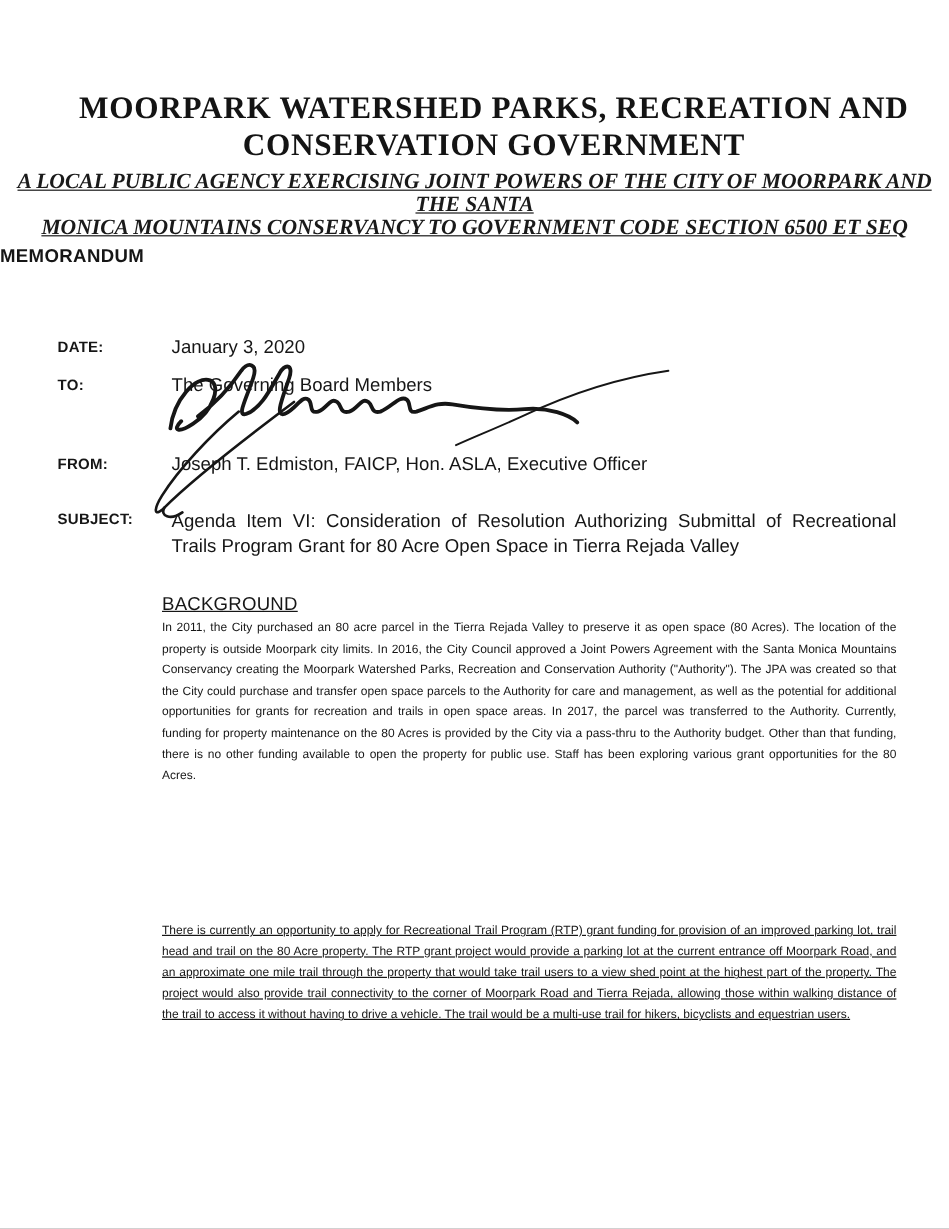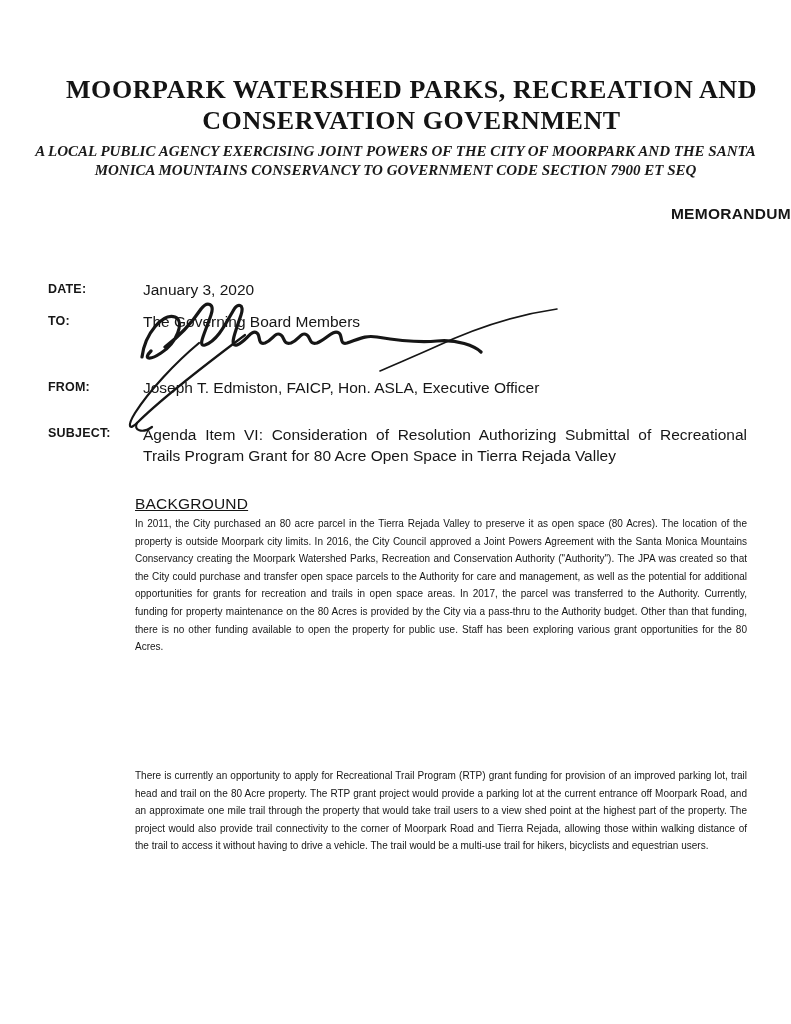--- a/index.html
+++ b/index.html
@@ -22,26 +22,27 @@
     letter-spacing:0.6px;
     line-height:31px;
     color:#141414;
     padding-left:32px;
   }
   .org-tagline{
     left:0;right:0;top:142px;
     text-align:center;
     font-family:"Liberation Serif", serif;
     font-style:italic;font-weight:700;
-    font-size:15px;line-height:19px;
+    font-size:18px;line-height:19px;
     color:#1a1a1a;
+    text-decoration:underline;
   }
   .memo-heading{
     left:0;right:0;top:205px;
-    text-align:right;
+    text-align:left;
     font-weight:700;font-size:15.5px;
     letter-spacing:0.3px;
   }
   
   .meta-row{left:48px;width:700px;}
   .meta-label{
     position:absolute;left:0;top:2px;
     font-weight:700;font-size:12.5px;
     letter-spacing:0.2px;
   }
@@ -61,41 +62,41 @@
     font-weight:400;font-size:15.5px;
     text-decoration:underline;
     letter-spacing:0.2px;
   }
   .section-body{
     font-size:10px;
     line-height:17.6px;
     text-align:justify;
     margin-top:2px;
   }
-  .section-body.gap{margin-top:22px;}
+  .section-body.gap{margin-top:22px;text-decoration:underline;}
   
   .signature{
     left:85px;top:295px;width:480px;height:150px;
     pointer-events:none;
     z-index:5;
   }
 </style>
 </head>
 <body>
 
 <div id="page">
 
   <div class="abs org-title">
     <div>MOORPARK WATERSHED PARKS, RECREATION AND</div>
     <div>CONSERVATION GOVERNMENT</div>
   </div>
 
   <div class="abs org-tagline">
     <div>A LOCAL PUBLIC AGENCY EXERCISING JOINT POWERS OF THE CITY OF MOORPARK AND THE SANTA</div>
-    <div>MONICA MOUNTAINS CONSERVANCY TO GOVERNMENT CODE SECTION 7900 ET SEQ</div>
+    <div>MONICA MOUNTAINS CONSERVANCY TO GOVERNMENT CODE SECTION 6500 ET SEQ</div>
   </div>
 
   <div class="abs memo-heading">MEMORANDUM</div>
 
   <div class="abs meta-row" style="top:280px;">
     <span class="meta-label">DATE:</span>
     <span class="meta-value">January 3, 2020</span>
   </div>
 
   <div class="abs meta-row" style="top:312px;">

